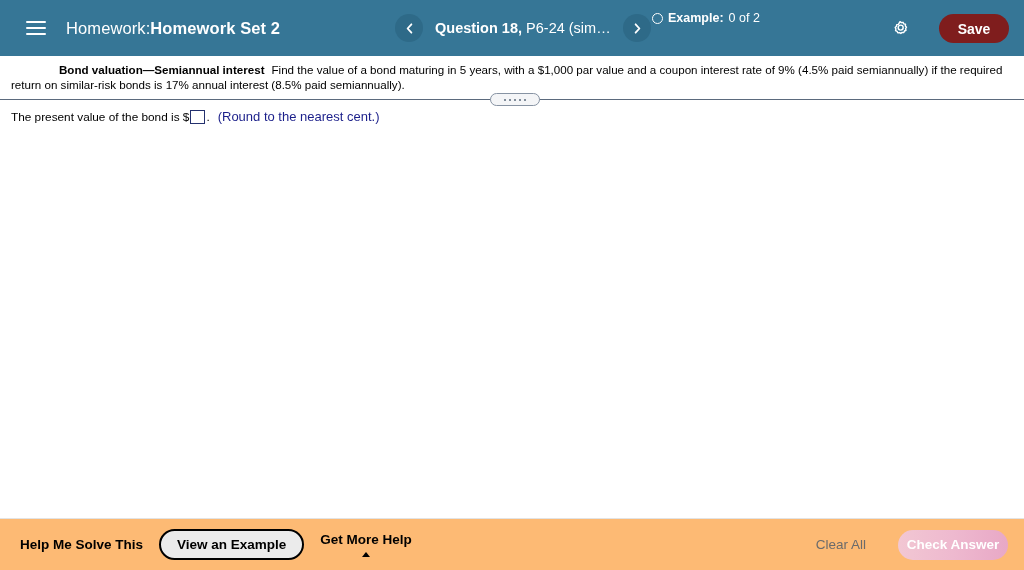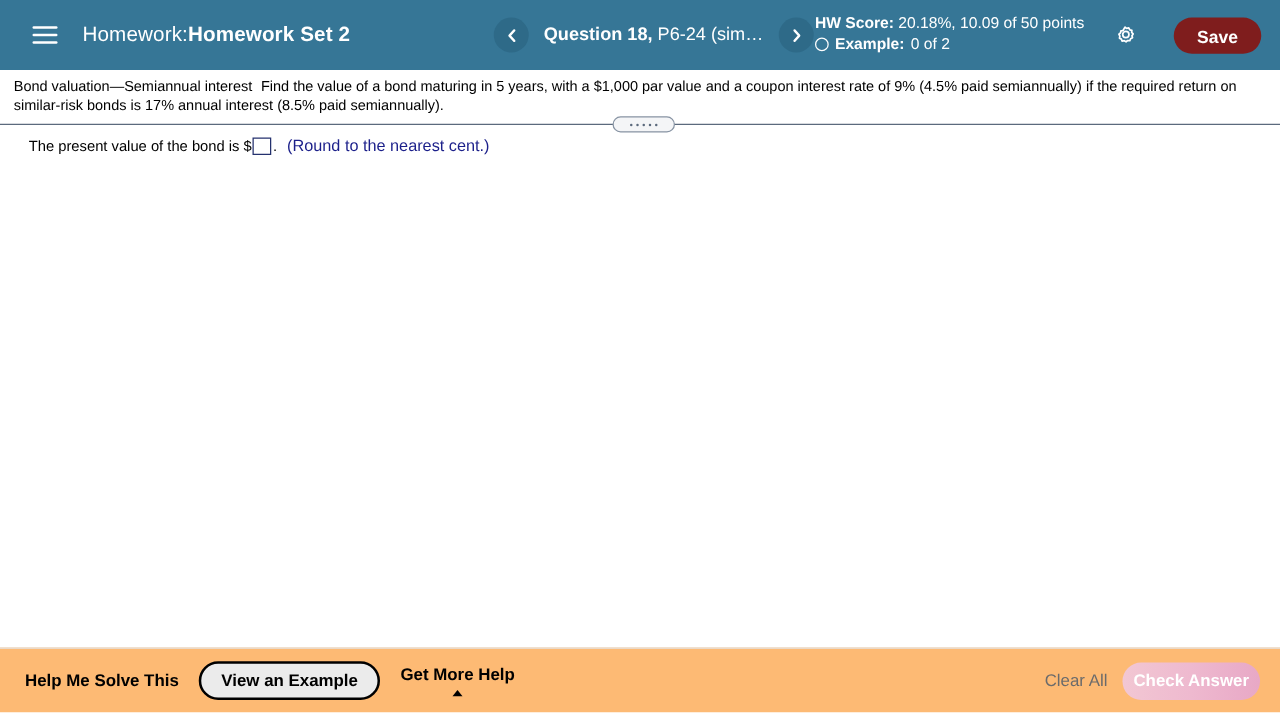--- a/index.html
+++ b/index.html
@@ -149,21 +149,21 @@
     height: 38px;
     box-sizing: border-box;
     padding: 7px 7px 0 11px;
   }
   .question-text {
     font-size: 11.6px;
     line-height: 14.5px;
     color: #000000;
     text-align: left;
   }
-  .question-text .qtitle { font-weight: 400; }
+  .question-text .qtitle { font-weight: 700; margin-left: 48px; }
   .question-text .qbody { font-weight: 400; margin-left: 7px; }
 
   
   .divider-wrap {
     position: absolute;
     left: 0;
     top: 93px;
     width: 1024px;
     height: 14px;
   }
@@ -200,21 +200,21 @@
   }
 
   
   .answer-pane {
     position: absolute;
     left: 0;
     top: 107px;
     width: 1024px;
     height: 411px;
     background: #ffffff;
-    padding: 3px 0 0 23px;
+    padding: 3px 0 0 11px;
     box-sizing: border-box;
   }
   .answer-row {
     display: flex;
     align-items: center;
     font-size: 11.8px;
     color: #000000;
     line-height: 14px;
   }
   .answer-input {
@@ -293,21 +293,21 @@
     border-bottom: 5px solid #000000;
     display: inline-block;
   }
   .bb-right {
     position: absolute;
     right: 16px;
     top: 0;
     height: 51px;
     display: flex;
     align-items: center;
-    gap: 12px;
+    gap: 32px;
   }
   .clear-all {
     background: none;
     border: none;
     font-family: "Liberation Sans", sans-serif;
     font-size: 13.5px;
     color: #6b6b6b;
     cursor: pointer;
     padding: 0;
     white-space: nowrap;
@@ -352,24 +352,20 @@
       <span class="qsub">P6-24 (simil...</span>
     </div>
     <div class="nav-circle">
       <svg width="9" height="11" viewBox="0 0 9 11" aria-hidden="true">
         <path d="M2.6 1.3 L6.4 5.5 L2.6 9.7" fill="none" stroke="#ffffff" stroke-width="1.8" stroke-linecap="round" stroke-linejoin="round"></path>
       </svg>
     </div>
   </div>
 
   <div class="score-block">
-    <div class="score-line1">
-      <b>HW Score:</b>
-      <span>20.18%, 10.09 of 50 points</span>
-    </div>
     <div class="score-line2">
       <span class="pts-circle"></span>
       <b>Example:</b>
       <span>0 of 2</span>
     </div>
   </div>
 
   <div class="gear-btn">
     <svg width="20" height="20" viewBox="0 0 24 24" aria-hidden="true">
       <path fill="none" stroke="#ffffff" stroke-width="1.7" stroke-linejoin="round" d="M12 3.2 13.6 4.4 15.6 4.0 16.6 5.8 18.6 6.3 18.4 8.3 19.8 9.8 18.7 11.5 19.2 13.5 17.4 14.4 16.6 16.3 14.6 16.1 13 17.3 11.3 16.3 9.3 16.6 8.5 14.8 6.7 13.9 7.1 11.9 6.2 10.1 7.7 8.8 8.1 6.8 10.1 6.5 z"></path>

